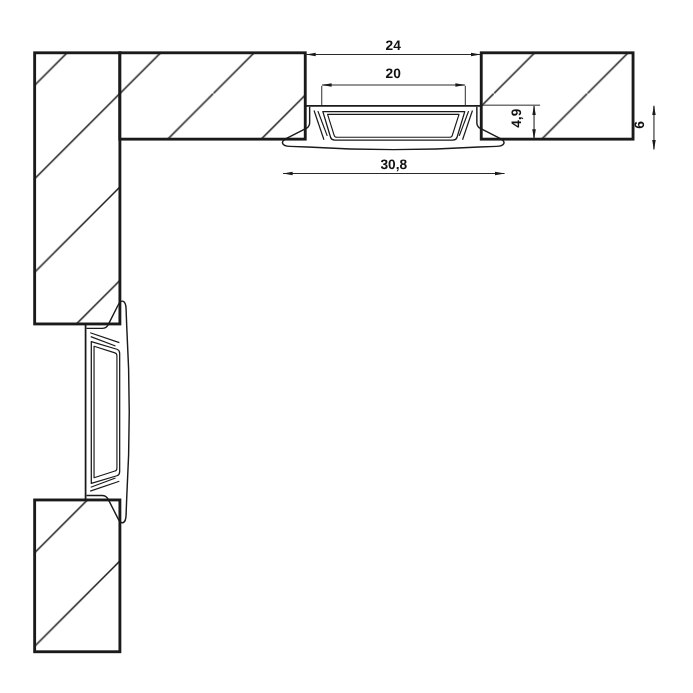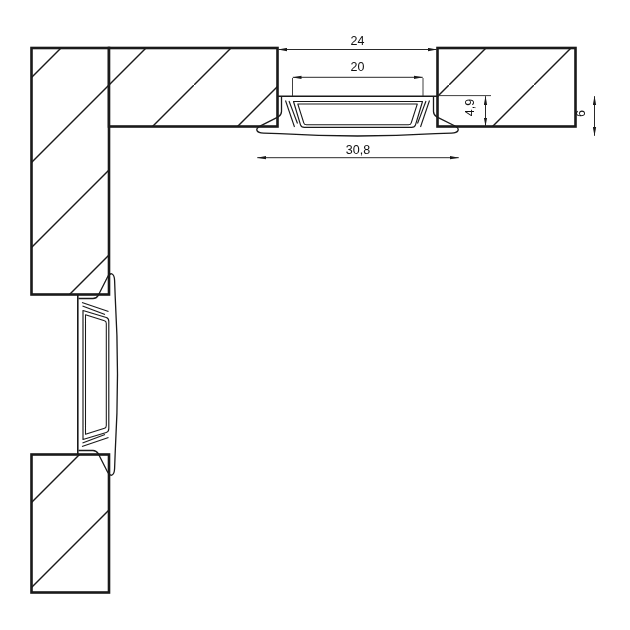--- a/index.html
+++ b/index.html
@@ -9,20 +9,21 @@
     width: 630px;
     height: 630px;
     overflow: hidden;
     font-family: "Liberation Sans", "DejaVu Sans", sans-serif;
   }
   .stage {
     position: relative;
     width: 630px;
     height: 630px;
     background: #ffffff;
+    font-weight: bold;
   }
   svg { display: block; }
   .dim-text {
     font-family: "Liberation Sans", "DejaVu Sans", sans-serif;
     font-size: 12.5px;
     fill: #111111;
   }
 </style>
 </head>
 <body>

